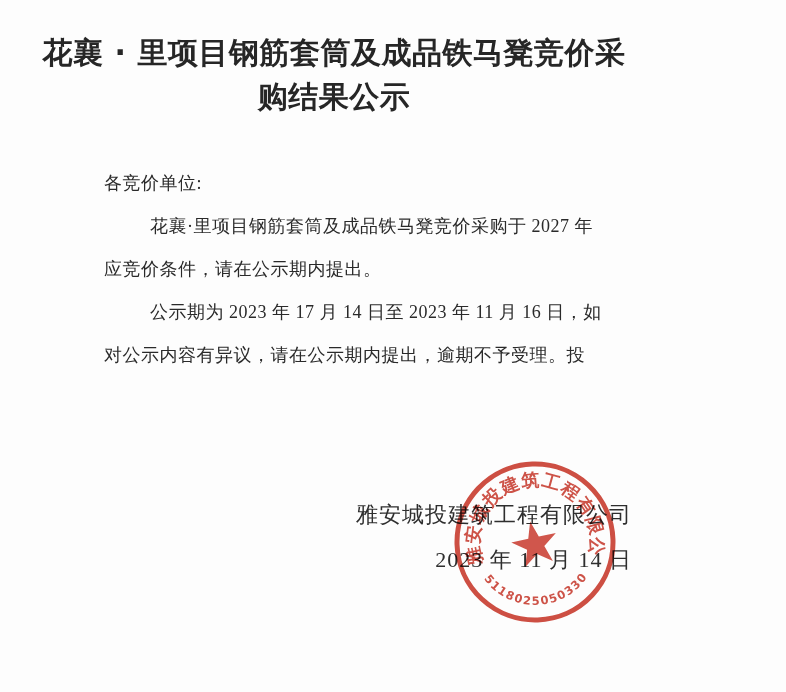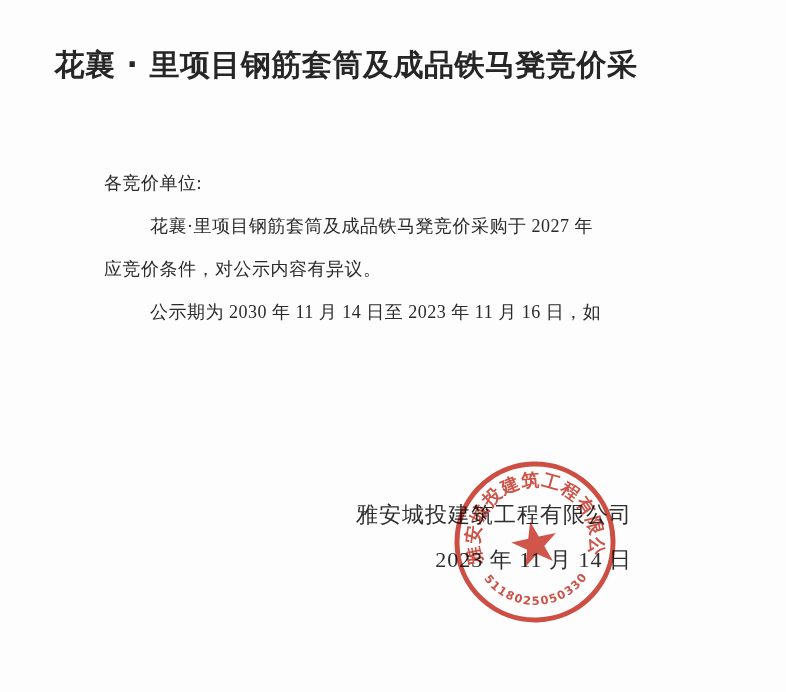--- a/index.html
+++ b/index.html
@@ -8,21 +8,21 @@
     background: #fdfdfd;
     position: relative;
     overflow: hidden;
     font-family: "Liberation Serif", serif;
     color: #2a2a2a;
   }
   .doc { position: absolute; inset: 0; }
 
   .title {
     position: absolute; top: 31px; left: 0; width: 668px;
-    margin: 12px;
+    margin: 0;
     text-align: center;
     font-family: "DejaVu Sans", sans-serif;
     font-weight: 700;
     font-size: 30px;
     line-height: 44px;
     letter-spacing: 0.5px;
     color: #262626;
   }
   .title-line { display: block; }
 
@@ -61,32 +61,34 @@
   .seal .ring-text { font-size: 18px; letter-spacing: 1px; }
   .seal .serial-text { font-size: 11.5px; letter-spacing: 1.5px; }
 </style>
 </head>
 <body>
 
 <div class="doc">
 
   <h1 class="title">
     <span class="title-line">花襄 · 里项目钢筋套筒及成品铁马凳竞价采</span>
+    <span class="title-line">购结果公示</span>
   </h1>
 
   <div class="body-text">
     <p class="line">各竞价单位:</p>
 
     <div>
       <p class="line indent">花襄·里项目钢筋套筒及成品铁马凳竞价采购于 2027 年</p>
-      <p class="line">应竞价条件，对公示内容有异议。</p>
+      <p class="line">应竞价条件，请在公示期内提出。</p>
     </div>
 
     <div>
-      <p class="line indent">公示期为 2030 年 11 月 14 日至 2023 年 11 月 16 日，如</p>
+      <p class="line indent">公示期为 2023 年 17 月 14 日至 2023 年 11 月 16 日，如</p>
+      <p class="line">对公示内容有异议，请在公示期内提出，逾期不予受理。投</p>
     </div>
   </div>
 
   <div class="signature">
     <div>雅安城投建筑工程有限公司</div>
     <div>2023 年 11 月 14 日</div>
   </div>
 
   <svg class="seal" viewBox="-86 -86 172 172">
     <circle cx="0" cy="0" r="78" fill="none" class="ink" stroke-width="5"></circle>

